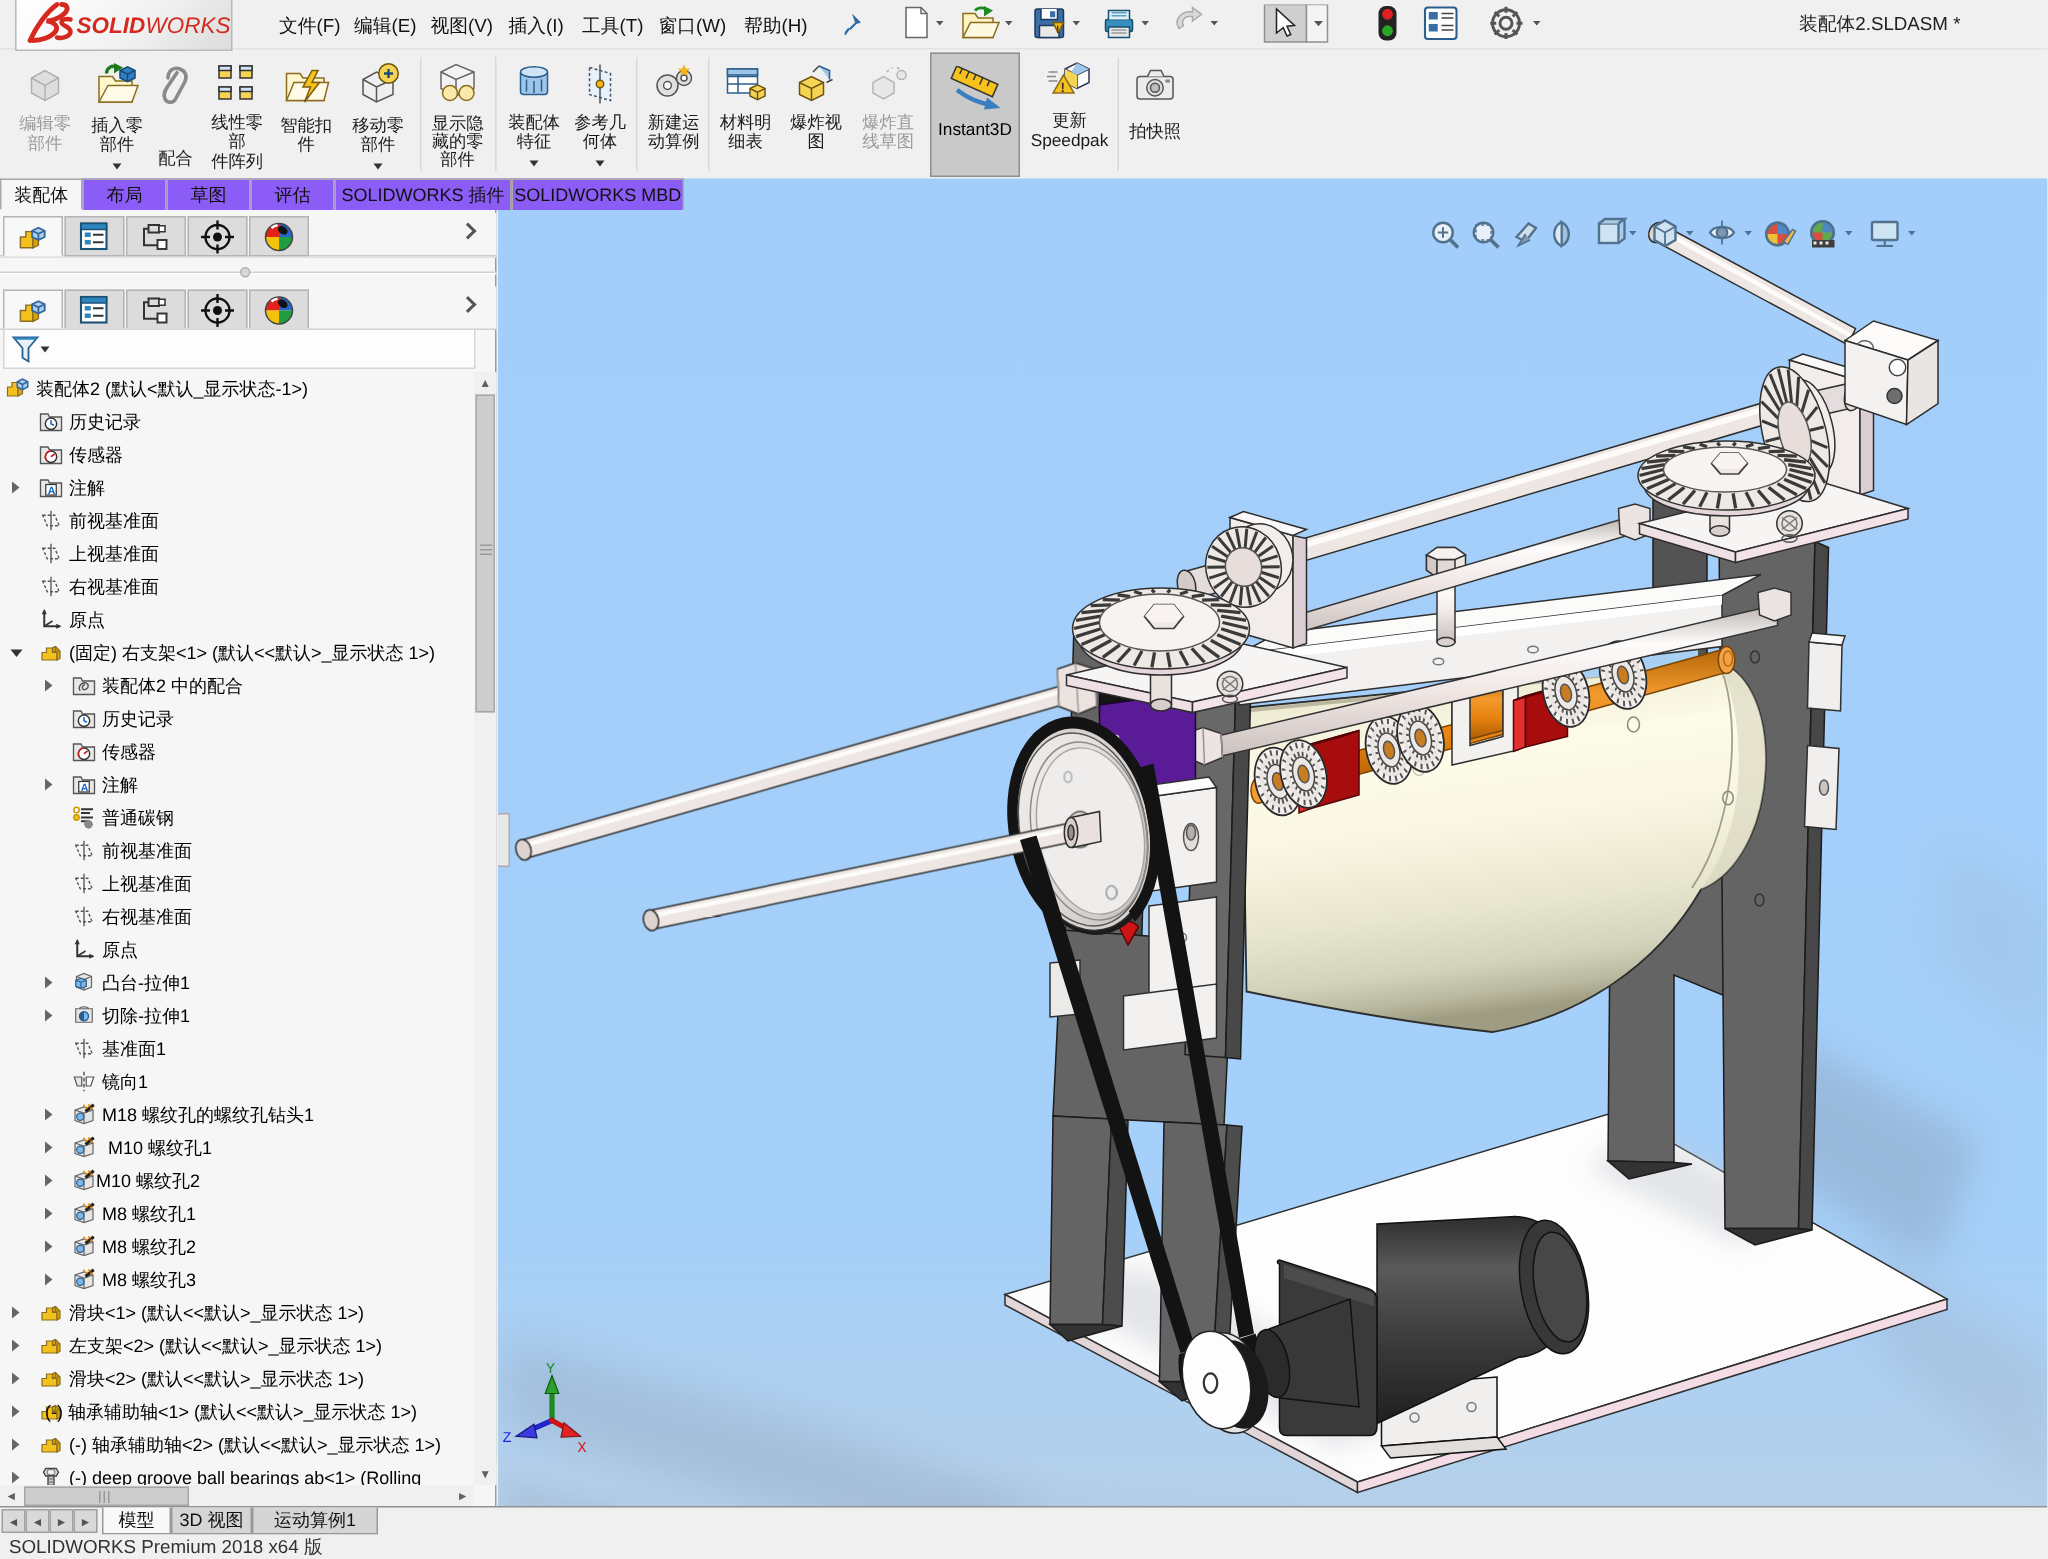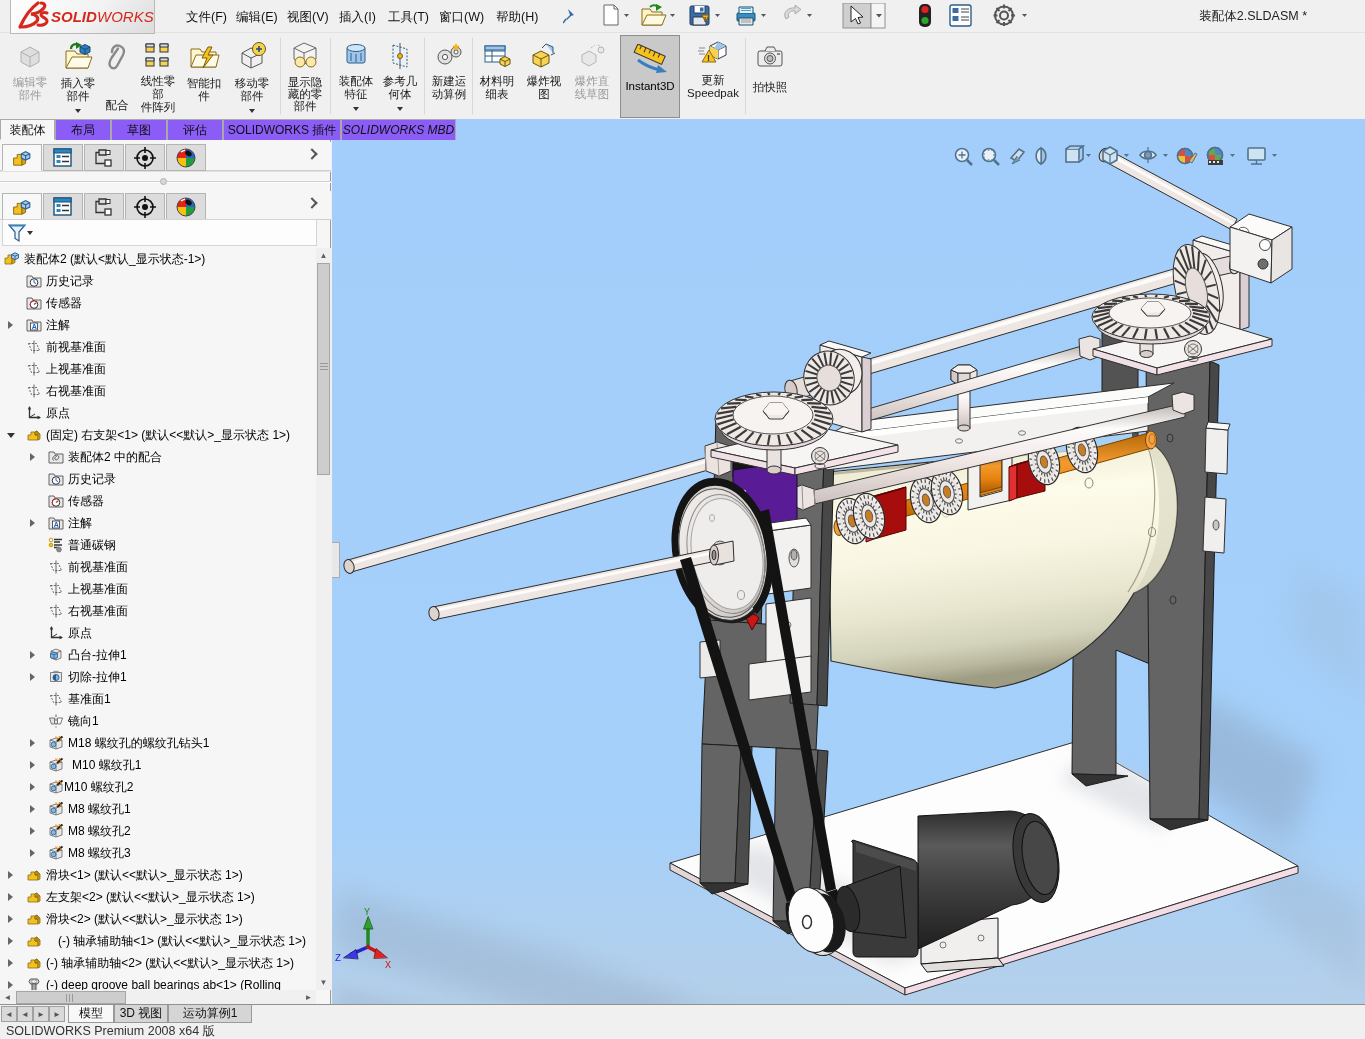--- a/index.html
+++ b/index.html
@@ -311,21 +311,21 @@
     <div class="cap" style="margin-top:6px">拍快照</div>
   </div>
 </div>
 <div id="tabrow">
   <div class="tabsbg"></div>
   <div class="ctab active" style="left:0px; width:55px;">装配体</div>
   <div class="ctab" style="left:55px; width:56px;">布局</div>
   <div class="ctab" style="left:111px; width:56px;">草图</div>
   <div class="ctab" style="left:167px; width:56px;">评估</div>
   <div class="ctab" style="left:223px; width:118px;">SOLIDWORKS 插件</div>
-  <div class="ctab" style="left:341px; width:115px;font-style:italic;">SOLIDWORKS MBD</div>
+  <div class="ctab" style="left:341px; width:115px;">SOLIDWORKS MBD</div>
 </div>
 <div id="leftpanel">
     <div class="ptabs" style="top:2px">
       <div class="ptab active" style="left:2px"><svg width="24" height="24" viewBox="-1 -3 18 20" style="margin:1px 7px">
           <path d="M1 13 L1 7 L4 7 L4 4 L8 4 L8 7 L8 13 Z" fill="#f2c11d" stroke="#8a6d1d" stroke-width=".8"></path>
           <path d="M8 13 L8 5 L11 3.5 L11 11.5 Z" fill="#d9a50e" stroke="#8a6d1d" stroke-width=".8"></path>
           <g transform="translate(7,1)">
             <path d="M.5 2.5 L4 .8 L7.5 2.5 L7.5 6 L4 7.7 L.5 6 Z" fill="#ace" stroke="#369"></path>
             <path d="M.5 2.5 L4 4.2 L7.5 2.5 M4 4.2 L4 7.7" fill="none" stroke="#369"></path>
           </g>
@@ -725,21 +725,21 @@
         </svg>
         <div class="tlabel" style="left:46px">滑块&lt;2&gt; (默认&lt;&lt;默认&gt;_显示状态 1&gt;)</div>
       </div>
 <div class="trow" style="top:682px">
         <div class="tri" style="left:8px"></div>
         <svg class="ticon" style="left:26px" viewBox="0 0 16 16">
           <path d="M2 13 L2 8 L5 8 L5 5 L9 5 L9 8 L12 8 L12 13 Z" fill="#f2c11d" stroke="#8a6d1d" stroke-width=".8"></path>
           <path d="M12 13 L12 8 L9 8 L9 5 L11 4 L14 7 L14 12 Z" fill="#d9a50e" stroke="#8a6d1d" stroke-width=".8"></path>
           <path d="M9 5 L11 4 M9 8 L11 7 L14 7 M11 4 L11 7" stroke="#8a6d1d" stroke-width=".8" fill="none"></path>
         </svg>
-        <div class="tlabel" style="left:58px">(-) 轴承辅助轴&lt;1&gt; (默认&lt;&lt;默认&gt;_显示状态 1&gt;)</div>
+        <div class="tlabel" style="left:30px">(-) 轴承辅助轴&lt;1&gt; (默认&lt;&lt;默认&gt;_显示状态 1&gt;)</div>
       </div>
 <div class="trow" style="top:704px">
         <div class="tri" style="left:8px"></div>
         <svg class="ticon" style="left:26px" viewBox="0 0 16 16">
           <path d="M2 13 L2 8 L5 8 L5 5 L9 5 L9 8 L12 8 L12 13 Z" fill="#f2c11d" stroke="#8a6d1d" stroke-width=".8"></path>
           <path d="M12 13 L12 8 L9 8 L9 5 L11 4 L14 7 L14 12 Z" fill="#d9a50e" stroke="#8a6d1d" stroke-width=".8"></path>
           <path d="M9 5 L11 4 M9 8 L11 7 L14 7 M11 4 L11 7" stroke="#8a6d1d" stroke-width=".8" fill="none"></path>
         </svg>
         <div class="tlabel" style="left:46px">(-) 轴承辅助轴&lt;2&gt; (默认&lt;&lt;默认&gt;_显示状态 1&gt;)</div>
       </div>
@@ -1441,14 +1441,14 @@
 <div id="bottombar">
   <div class="navbtn" style="left:1px">◄</div>
   <div class="navbtn" style="left:17px">◄</div>
   <div class="navbtn" style="left:33px">►</div>
   <div class="navbtn" style="left:49px">►</div>
   <div class="btab active" style="left:68px; width:46px;">模型</div>
   <div class="btab" style="left:114px; width:54px;">3D 视图</div>
   <div class="btab" style="left:168px; width:84px;">运动算例1</div>
 </div>
 <div id="statusbar">
-    <span>SOLIDWORKS Premium 2008 x64 版</span>
+    <span>SOLIDWORKS Premium 2018 x64 版</span>
   </div>
 
 </body></html>

